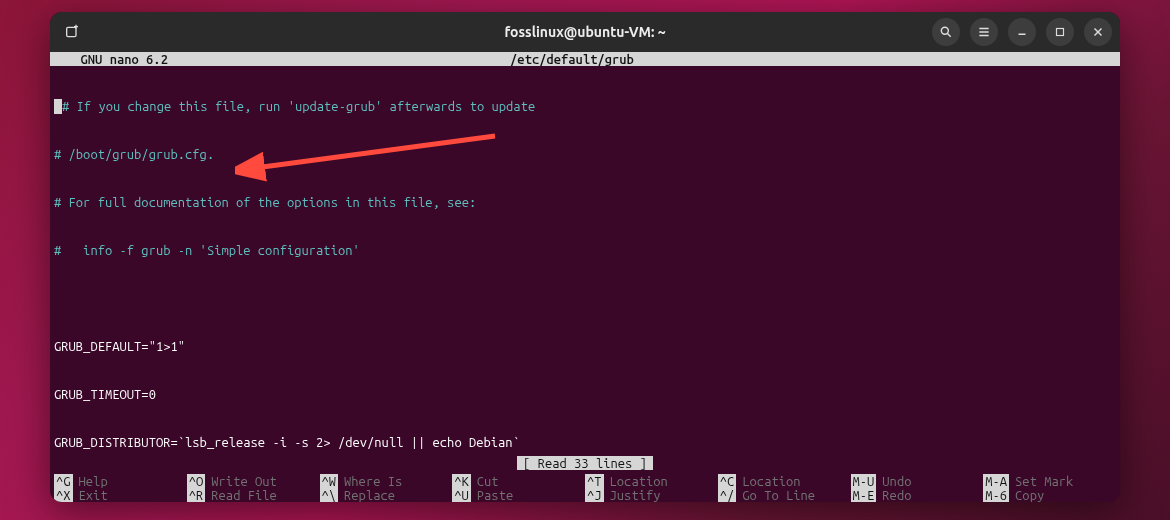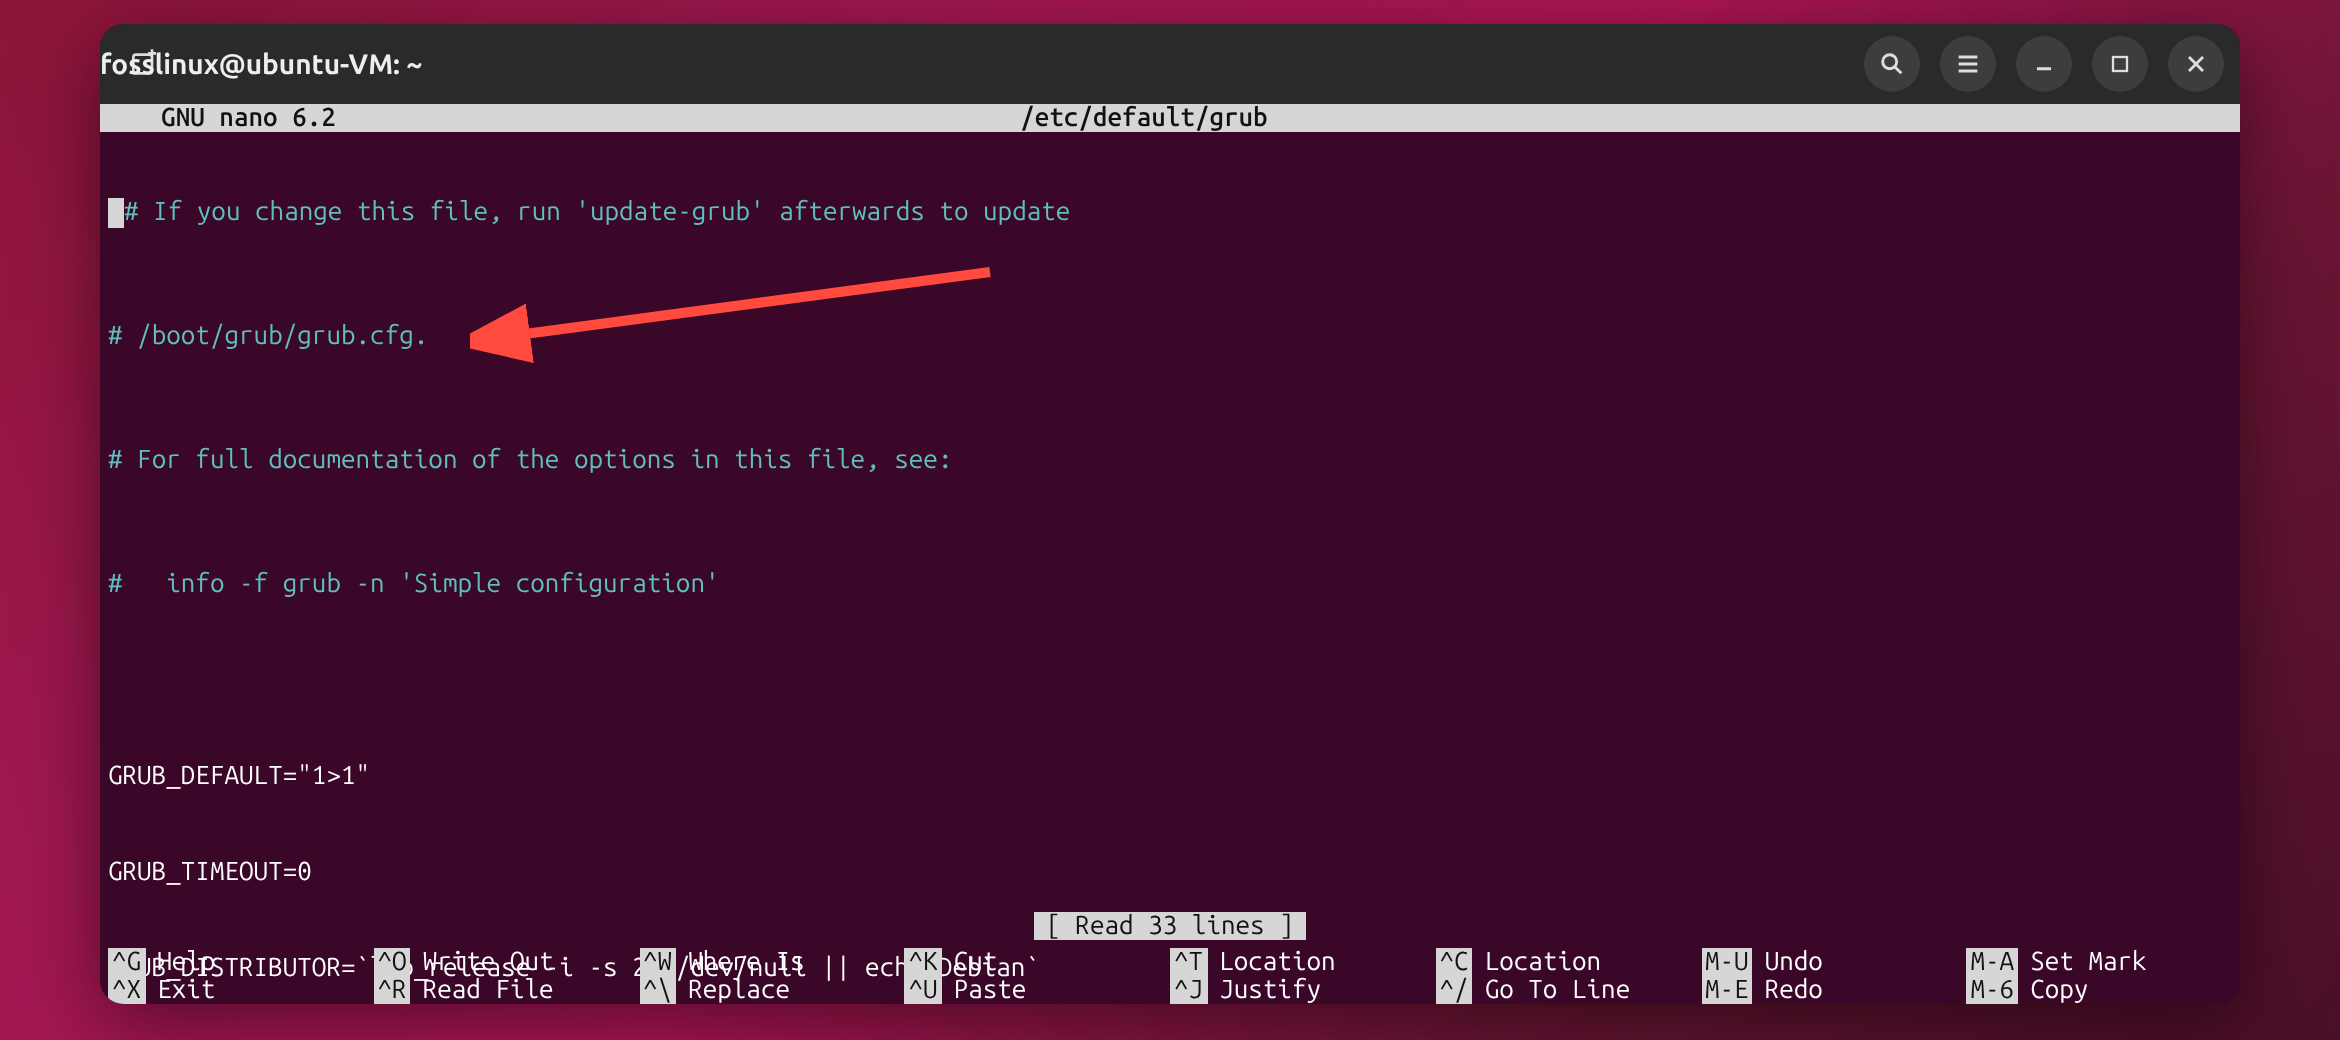--- a/index.html
+++ b/index.html
@@ -37,21 +37,21 @@
   }
   .newtab-btn {
     width: 28px; height: 28px;
     border-radius: 6px;
     display:flex; align-items:center; justify-content:center;
     background: transparent;
     color:#ddd;
   }
   .newtab-btn svg { width:16px; height:16px; }
   .title-center {
-    position:absolute; left:0; right:0; text-align:left;
+    position:absolute; left:0; right:0; text-align:center;
     color: #eee; font-size: 14px; font-family: Ubuntu, sans-serif;
     font-weight: 600;
     pointer-events:none;
   }
   .title-right {
     margin-left:auto;
     display:flex; align-items:center; gap:10px;
   }
   .tb-btn {
     width:28px; height:28px; border-radius:50%;
@@ -79,38 +79,38 @@
   .content {
     padding: 0 4px;
     line-height: 16px;
     white-space: pre;
     position:relative;
   }
   .content .line { min-height:16px; }
   .cursor-block {
     background:#d6d6d6; color:#111; display:inline-block; width:8px; height:15px; vertical-align:bottom;
   }
-  .comment { color:#5fbfbf;margin-top:14px; }
+  .comment { color:#5fbfbf; }
   .plain { color:#ffffff; }
   .status-line {
     text-align:center; color:#111;margin-top:18px;
   }
   .status-line .pill {
     background:#d6d6d6; padding:0 6px; display:inline-block;
   }
   .shortcut-row {
     display:grid;
     grid-template-columns: repeat(8, 1fr);
     padding: 0 4px;
     font-size:13px;
     white-space: pre;
   }
   .sc { display:flex; }
   .key { background:#d6d6d6; color:#111; padding:0 2px; }
-  .lbl { color:#ffffff; padding-left:6px; }
+  .lbl { color:#737373; padding-left:6px; }
   .arrow {
     position:absolute;
     left:185px; top:60px;
     pointer-events:none;
   }
 </style>
 </head>
 <body>
 
 <div class="window">

